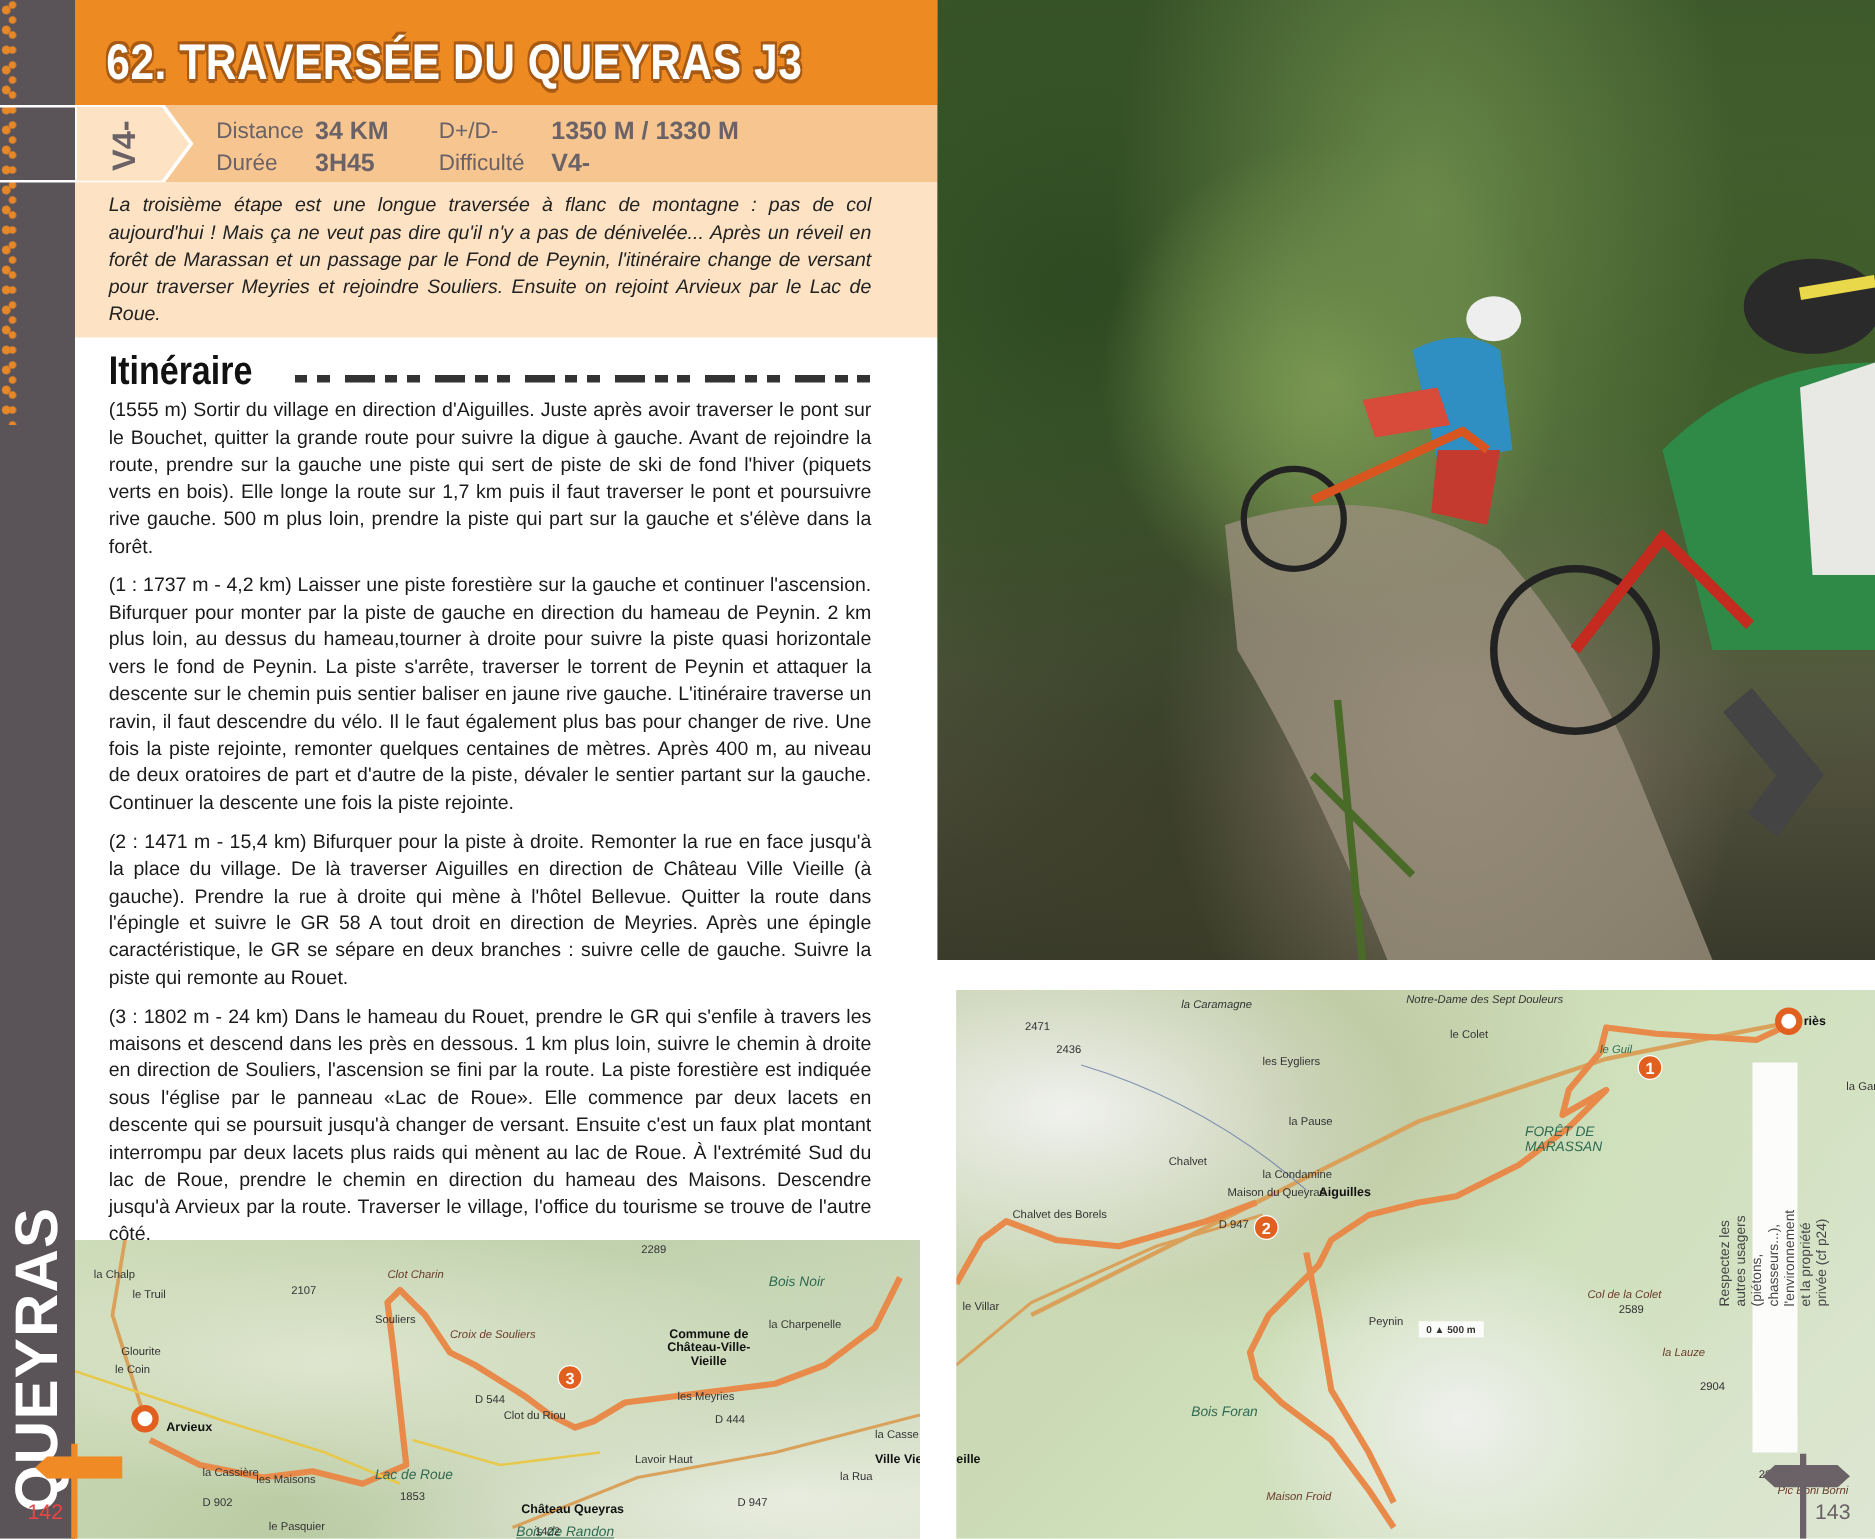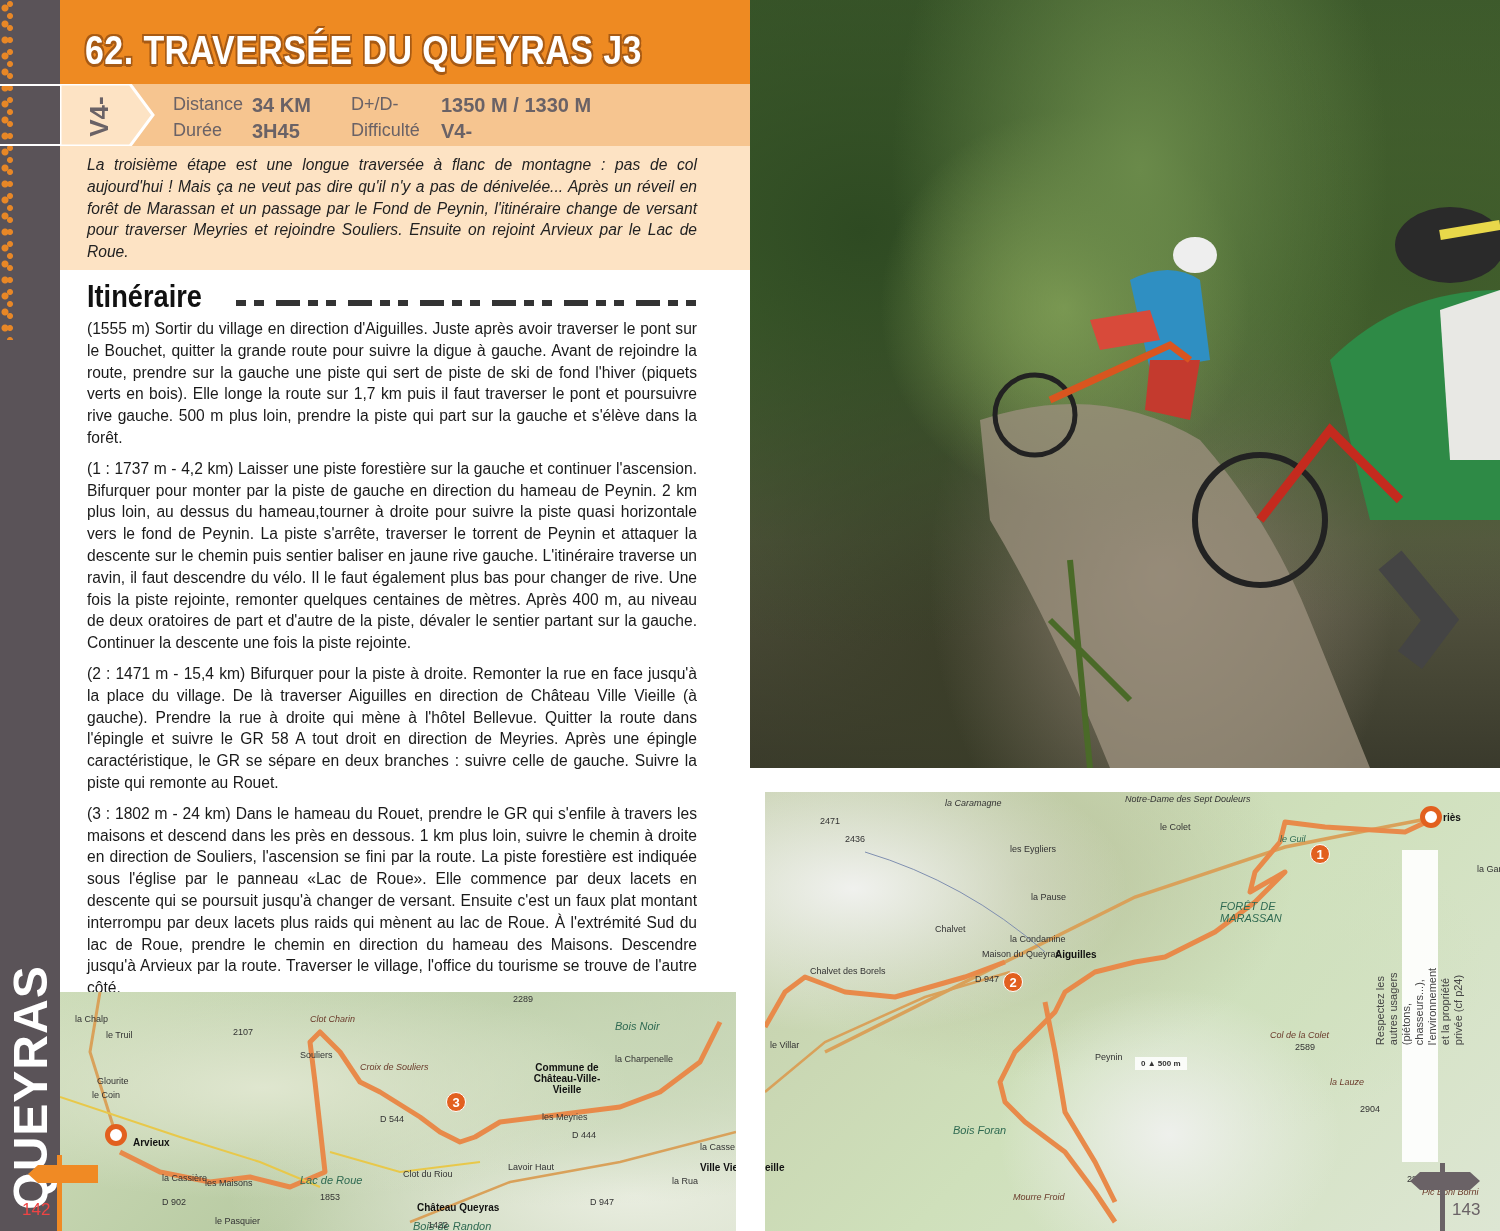--- a/index.html
+++ b/index.html
@@ -209,21 +209,21 @@
   <div class="map-label" style="left:46px;top:38px;">le Truil</div>
   <div class="map-label" style="left:37px;top:84px;">Glourite</div>
   <div class="map-label" style="left:32px;top:98px;">le Coin</div>
   <div class="map-label bold" style="left:73px;top:145px;">Arvieux</div>
   <div class="map-label" style="left:102px;top:181px;">la Cassière</div>
   <div class="map-label" style="left:145px;top:186px;">les Maisons</div>
   <div class="map-label" style="left:155px;top:224px;">le Pasquier</div>
   <div class="map-label italic" style="left:250px;top:22px;">Clot Charin</div>
   <div class="map-label" style="left:240px;top:58px;">Souliers</div>
   <div class="map-label italic" style="left:300px;top:70px;text-align:center;">Croix de Souliers</div>
-  <div class="map-label" style="left:343px;top:135px;margin-top:42px;">Clot du Riou</div>
+  <div class="map-label" style="left:343px;top:135px;">Clot du Riou</div>
   <div class="map-label forest" style="left:240px;top:182px;">Lac de Roue</div>
   <div class="map-label bold" style="left:462px;top:70px;white-space:normal;width:90px;text-align:center;">Commune de Château-Ville-Vieille</div>
   <div class="map-label forest" style="left:555px;top:28px;">Bois Noir</div>
   <div class="map-label" style="left:555px;top:62px;">la Charpenelle</div>
   <div class="map-label" style="left:482px;top:120px;">les Meyries</div>
   <div class="map-label" style="left:448px;top:170px;">Lavoir Haut</div>
   <div class="map-label bold" style="left:357px;top:210px;">Château Queyras</div>
   <div class="map-label" style="left:640px;top:150px;">la Casse</div>
   <div class="map-label bold" style="left:640px;top:170px;">Ville Vie</div>
   <div class="map-label" style="left:612px;top:184px;">la Rua</div>
@@ -298,21 +298,21 @@
   <div class="map-label" style="left:45px;top:174px;">Chalvet des Borels</div>
   <div class="map-label" style="left:5px;top:248px;">le Villar</div>
   <div class="map-label forest" style="left:455px;top:108px;width:70px;white-space:normal;">FORÊT DE MARASSAN</div>
   <div class="map-label forest" style="left:515px;top:42px;font-size:9px;">le Guil</div>
   <div class="map-label bold" style="left:678px;top:20px;">riès</div>
   <div class="map-label" style="left:712px;top:72px;">la Gar</div>
   <div class="map-label italic" style="left:505px;top:238px;">Col de la Colet</div>
   <div class="map-label italic" style="left:565px;top:285px;">la Lauze</div>
   <div class="map-label" style="left:330px;top:260px;">Peynin</div>
   <div class="map-label forest" style="left:188px;top:332px;">Bois Foran</div>
-  <div class="map-label italic" style="left:248px;top:400px;">Mourre Froid</div>
+  <div class="map-label italic" style="left:248px;top:400px;">Maison Froid</div>
   <div class="map-label italic" style="left:657px;top:395px;">Pic Boni Borni</div>
   <div class="map-label bold" style="left:0px;top:370px;">eille</div>
   <div class="map-label" style="left:55px;top:24px;">2471</div>
   <div class="map-label" style="left:80px;top:42px;">2436</div>
   <div class="map-label" style="left:530px;top:250px;">2589</div>
   <div class="map-label" style="left:595px;top:312px;">2904</div>
   <div class="map-label" style="left:642px;top:382px;">2873</div>
   <div class="map-label" style="left:210px;top:182px;">D 947</div>
 </div>
 

